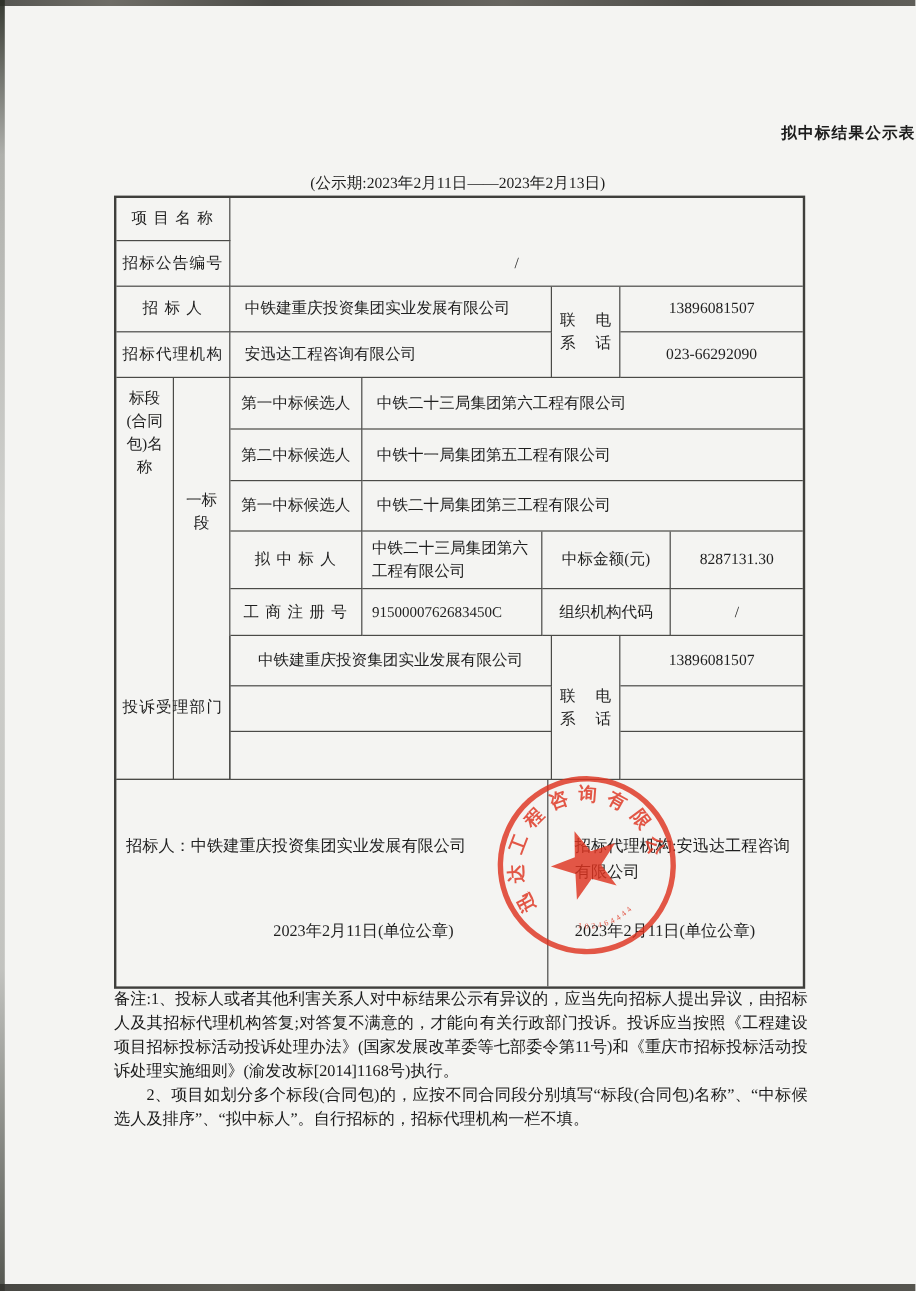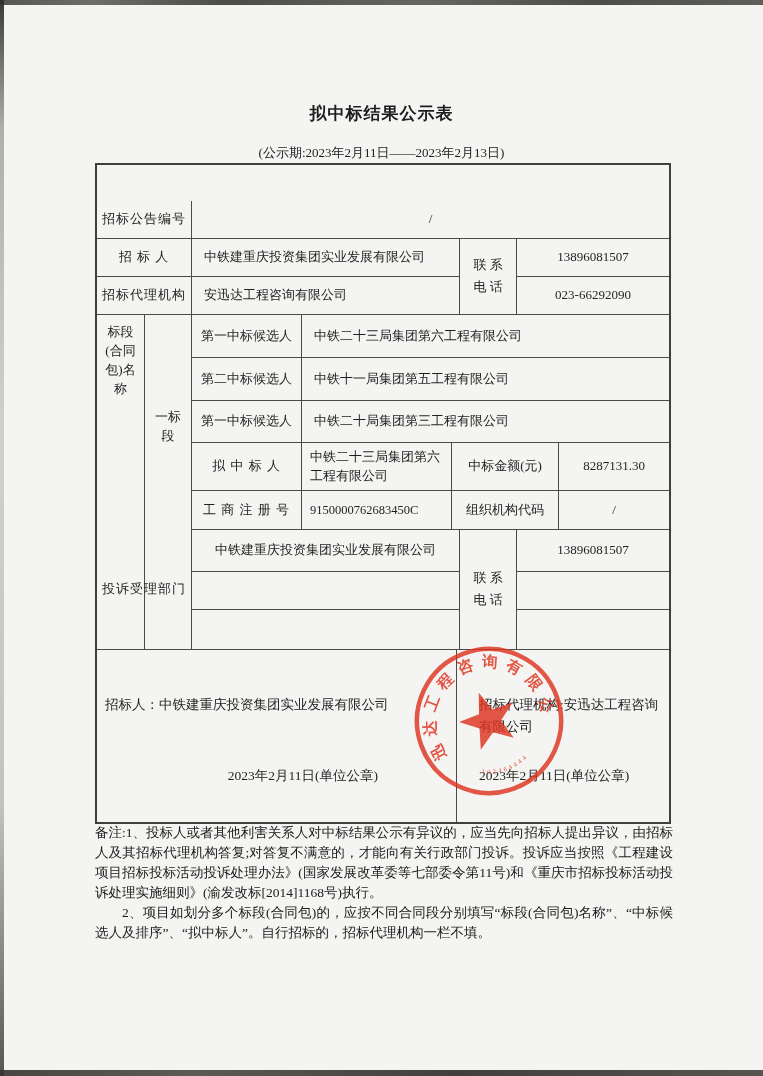--- a/index.html
+++ b/index.html
@@ -13,22 +13,22 @@
   .scan-edge{position:absolute;z-index:5;}
   .edge-top{top:0;left:0;width:763px;height:5px;
     background:linear-gradient(90deg,#3a3a36 0%,#57554e 12%,#2e2e2a 30%,#4e4c46 55%,#302f2b 78%,#45443e 100%);
     opacity:.85;}
   .edge-left{top:0;left:0;width:4px;height:1076px;
     background:linear-gradient(180deg,rgba(45,48,40,.95) 0%,rgba(45,48,40,.75) 4%,rgba(45,48,40,.35) 12%,rgba(45,48,40,.18) 40%,rgba(45,48,40,.25) 75%,rgba(45,48,40,.8) 100%);}
   .edge-bottom{left:0;bottom:0;width:763px;height:6px;
     background:linear-gradient(90deg,#34342f 0%,#4a4942 25%,#2c2c28 60%,#44433d 100%);opacity:.9;}
 
   .doc-title{
-    position:absolute;top:102px;left:0;width:763px;text-align:center;
-    font-size:17px;font-weight:bold;letter-spacing:1px;color:#1c1c1c;
+    position:absolute;top:102px;left:0;width:763px;text-align:right;
+    font-size:13px;font-weight:bold;letter-spacing:1px;color:#1c1c1c;
   }
   .doc-subtitle{
     position:absolute;top:144px;left:0;width:763px;text-align:center;
     font-size:13px;font-weight:normal;color:#1c1c1c;
   }
 
   .table-wrap{
     position:absolute;left:95px;top:163px;width:572px;height:657px;
     border:2px solid #3f3f3c;box-sizing:content-box;background:transparent;
   }
@@ -37,21 +37,21 @@
     border-right:1.5px solid #4a4a47;border-bottom:1.5px solid #4a4a47;
     display:flex;align-items:center;justify-content:center;
     font-size:13px;line-height:1.45;color:#1f1f1f;
     text-align:center;overflow:hidden;
   }
   .cell.noR{border-right:none;}
   .cell.noB{border-bottom:none;}
   .cell.left{justify-content:flex-start;text-align:left;padding-left:12px;padding-right:6px;}
   .cell.wrap{word-break:break-all;}
   .lbl{letter-spacing:1px;}
-  .stack{display:flex;flex-direction:column;align-items:center;justify-content:center;gap:3px;}
+  .stack{display:flex;flex-direction:row;align-items:center;justify-content:center;gap:3px;}
 
   .sig-cell{align-items:stretch;justify-content:flex-start;flex-direction:column;text-align:left;}
   .sig-line{padding:44px 10px 0 8px;font-size:13.5px;line-height:1.6;}
   .sig-line.agency{padding-left:22px;}
   .sig-date{margin-top:auto;padding-bottom:36px;font-size:13.5px;}
   .sig-date.tenderer{text-align:right;padding-right:78px;}
   .sig-date.agency{text-align:left;padding-left:22px;}
 
   .notes{
     position:absolute;left:95px;top:823px;width:578px;
@@ -67,20 +67,21 @@
 
 <div class="scan-edge edge-top"></div>
 <div class="scan-edge edge-left"></div>
 <div class="scan-edge edge-bottom"></div>
 
 <div class="doc-title">拟中标结果公示表</div>
 <div class="doc-subtitle">(公示期:2023年2月11日——2023年2月13日)</div>
 
 <div class="table-wrap">
 
+  <div class="cell lbl" style="left:0;top:0;width:95px;height:36px;">项 目 名 称</div>
 
   <div class="cell lbl" style="left:0;top:36px;width:95px;height:38px;">招标公告编号</div>
   <div class="cell noR" style="left:95px;top:36px;width:477px;height:38px;">/</div>
 
   <div class="cell lbl" style="left:0;top:74px;width:95px;height:38px;">招 标 人</div>
   <div class="cell left" style="left:95px;top:74px;width:268px;height:38px;">中铁建重庆投资集团实业发展有限公司</div>
   <div class="cell" style="left:363px;top:74px;width:57px;height:76px;">
     <div class="stack">
       <span>联 系</span>
       <span>电 话</span>

